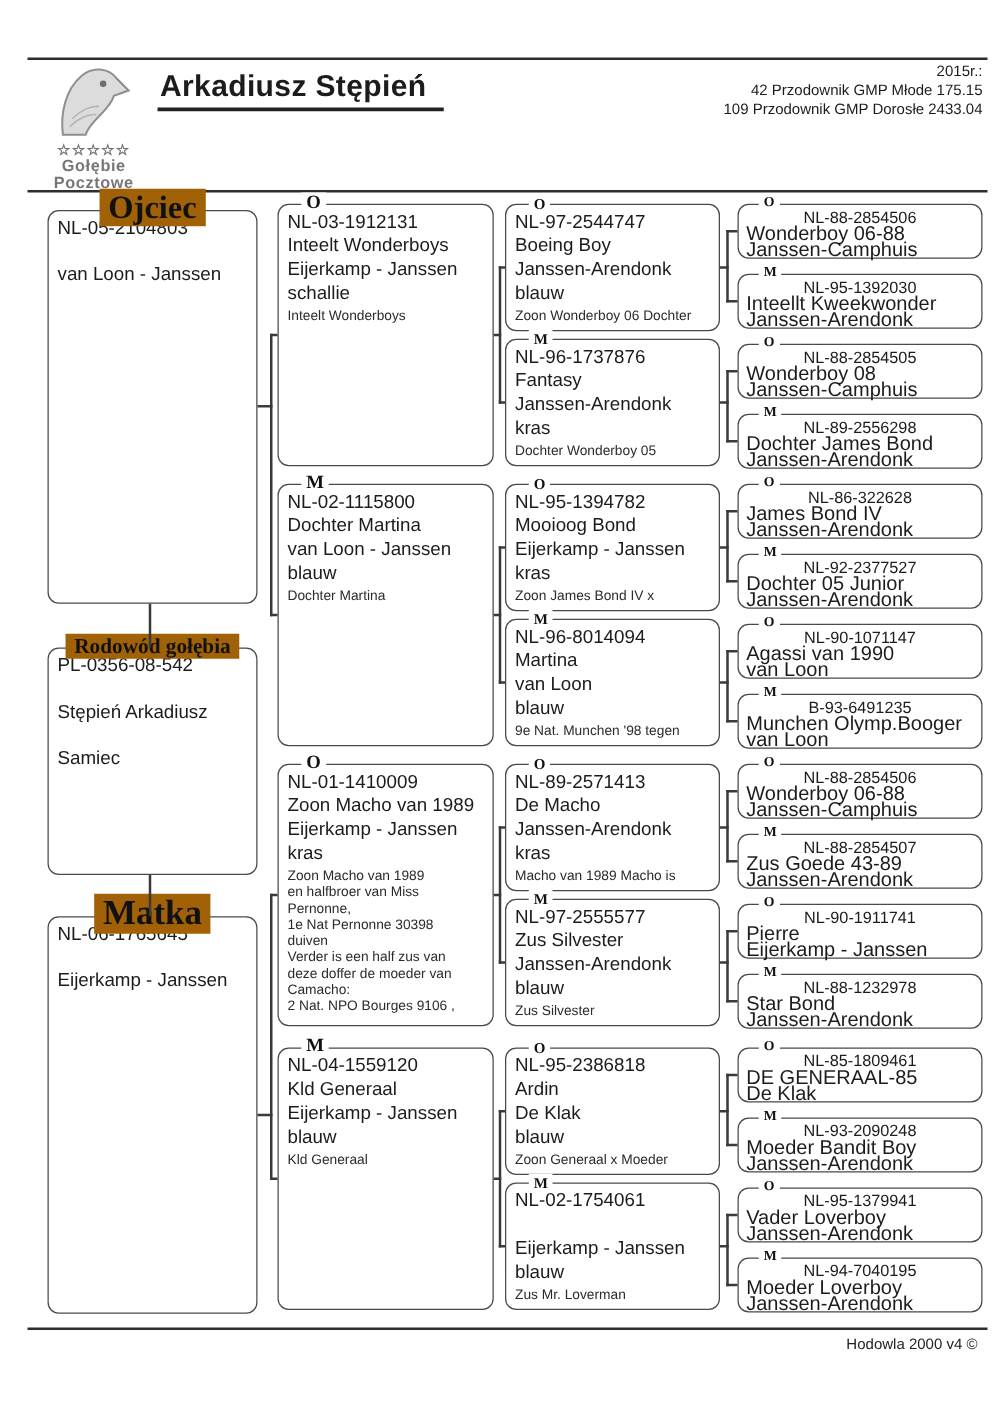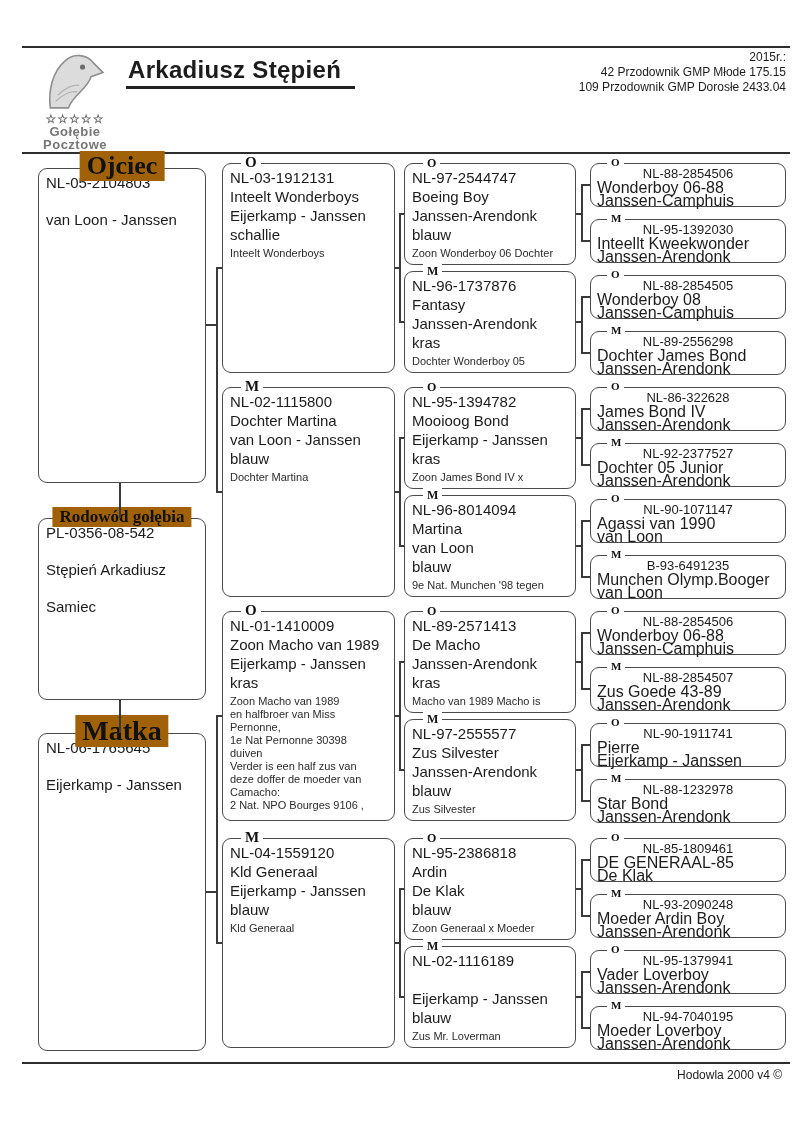--- a/index.html
+++ b/index.html
@@ -184,21 +184,21 @@
   <div class="box g3" style="top:838px;height:102px">
     <span class="sex s3">O</span>
     <div class="ring">NL-95-2386818</div>
     <div class="nm">Ardin</div>
     <div class="ln">De Klak</div>
     <div class="ln">blauw</div>
     <div class="note">Zoon Generaal x Moeder</div>
   </div>
   <div class="box g3" style="top:946px;height:102px">
     <span class="sex s3">M</span>
-    <div class="ring">NL-02-1116189</div>
+    <div class="ring">NL-02-1754061</div>
     <div class="nm"></div>
     <div class="ln">Eijerkamp - Janssen</div>
     <div class="ln">blauw</div>
     <div class="note">Zus Mr. Loverman</div>
   </div>
 
   <div class="box g4" style="top:163px;height:44px">
     <span class="sex s4">O</span>
     <div class="ring4">NL-88-2854506</div>
     <div class="l4">Wonderboy 06-88</div>
@@ -272,21 +272,21 @@
   </div>
   <div class="box g4" style="top:838px;height:44px">
     <span class="sex s4">O</span>
     <div class="ring4">NL-85-1809461</div>
     <div class="l4">DE GENERAAL-85</div>
     <div class="l4">De Klak</div>
   </div>
   <div class="box g4" style="top:894px;height:44px">
     <span class="sex s4">M</span>
     <div class="ring4">NL-93-2090248</div>
-    <div class="l4">Moeder Ardin Boy</div>
+    <div class="l4">Moeder Bandit Boy</div>
     <div class="l4">Janssen-Arendonk</div>
   </div>
   <div class="box g4" style="top:950px;height:44px">
     <span class="sex s4">O</span>
     <div class="ring4">NL-95-1379941</div>
     <div class="l4">Vader Loverboy</div>
     <div class="l4">Janssen-Arendonk</div>
   </div>
   <div class="box g4" style="top:1006px;height:44px">
     <span class="sex s4">M</span>

